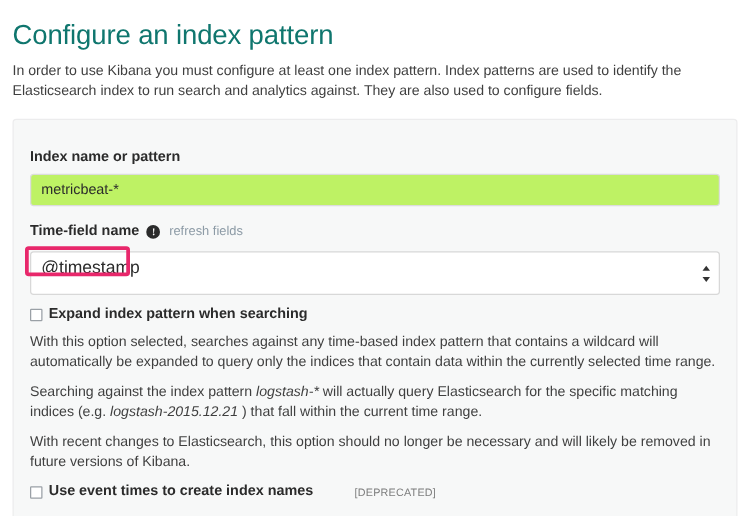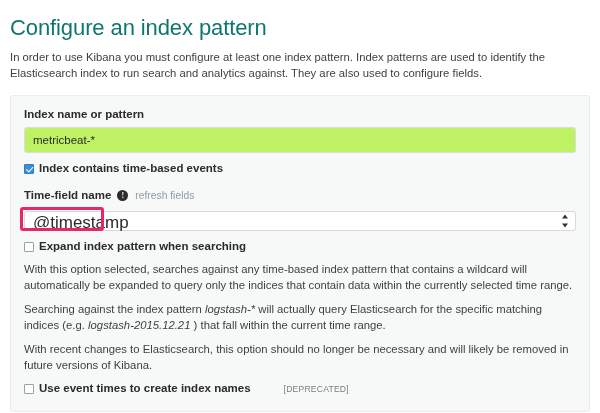--- a/index.html
+++ b/index.html
@@ -49,21 +49,21 @@
     border-radius: 3px;
     padding: 12px 13px 16px 13px;
     box-sizing: border-box;
     width: 580px;
   }
 
   .field-label {
     font-size: 11.5px;
     font-weight: bold;
     color: #2b2b2b;
-    margin: 0 0 7px 0;
+    margin: 12px 0 7px 0;
     display: block;
   }
   .help-text {
     font-size: 11.3px;
     line-height: 15.5px;
     color: #3f3f3f;
     margin: 0 0 8px 0;
   }
 
   
@@ -158,25 +158,25 @@
   }
 
   
   .select-wrap {
     position: relative;
     width: 100%;
   }
   .select-box {
     width: 100%;
     box-sizing: border-box;
-    height: 20px;
+    height: 35px;
     background: #ffffff;
     border: 1px solid #d8d8d8;
     border-radius: 3px;
-    font-size: 17px;
+    font-size: 14px;
     color: #2b2b2b;
     padding: 0 22px 0 8px;
     line-height: 22px;
     cursor: pointer;
     position: relative;
   }
   .stepper {
     position: absolute;
     right: 7px;
     top: 50%;
@@ -226,24 +226,20 @@
 
   <h1 class="page-title">Configure an index pattern</h1>
   <p class="page-intro">In order to use Kibana you must configure at least one index pattern. Index patterns are used to identify the Elasticsearch index to run search and analytics against. They are also used to configure fields.</p>
 
   <div class="panel">
 
     <label class="field-label">Index name or pattern</label>
 
     <input class="text-input" type="text" value="metricbeat-*" style="">
 
-    <div class="check-row">
-      <span class="cbx checked"></span>
-      <span class="check-label">Index contains time-based events</span>
-    </div>
 
     <div class="label-row">
       <span class="field-label" style="margin:0;">Time-field name</span>
       <span class="info-icon">!</span>
       <a class="refresh-link">refresh fields</a>
     </div>
 
     <div class="select-wrap">
       <div class="select-box">
         <span>@timestamp</span>

